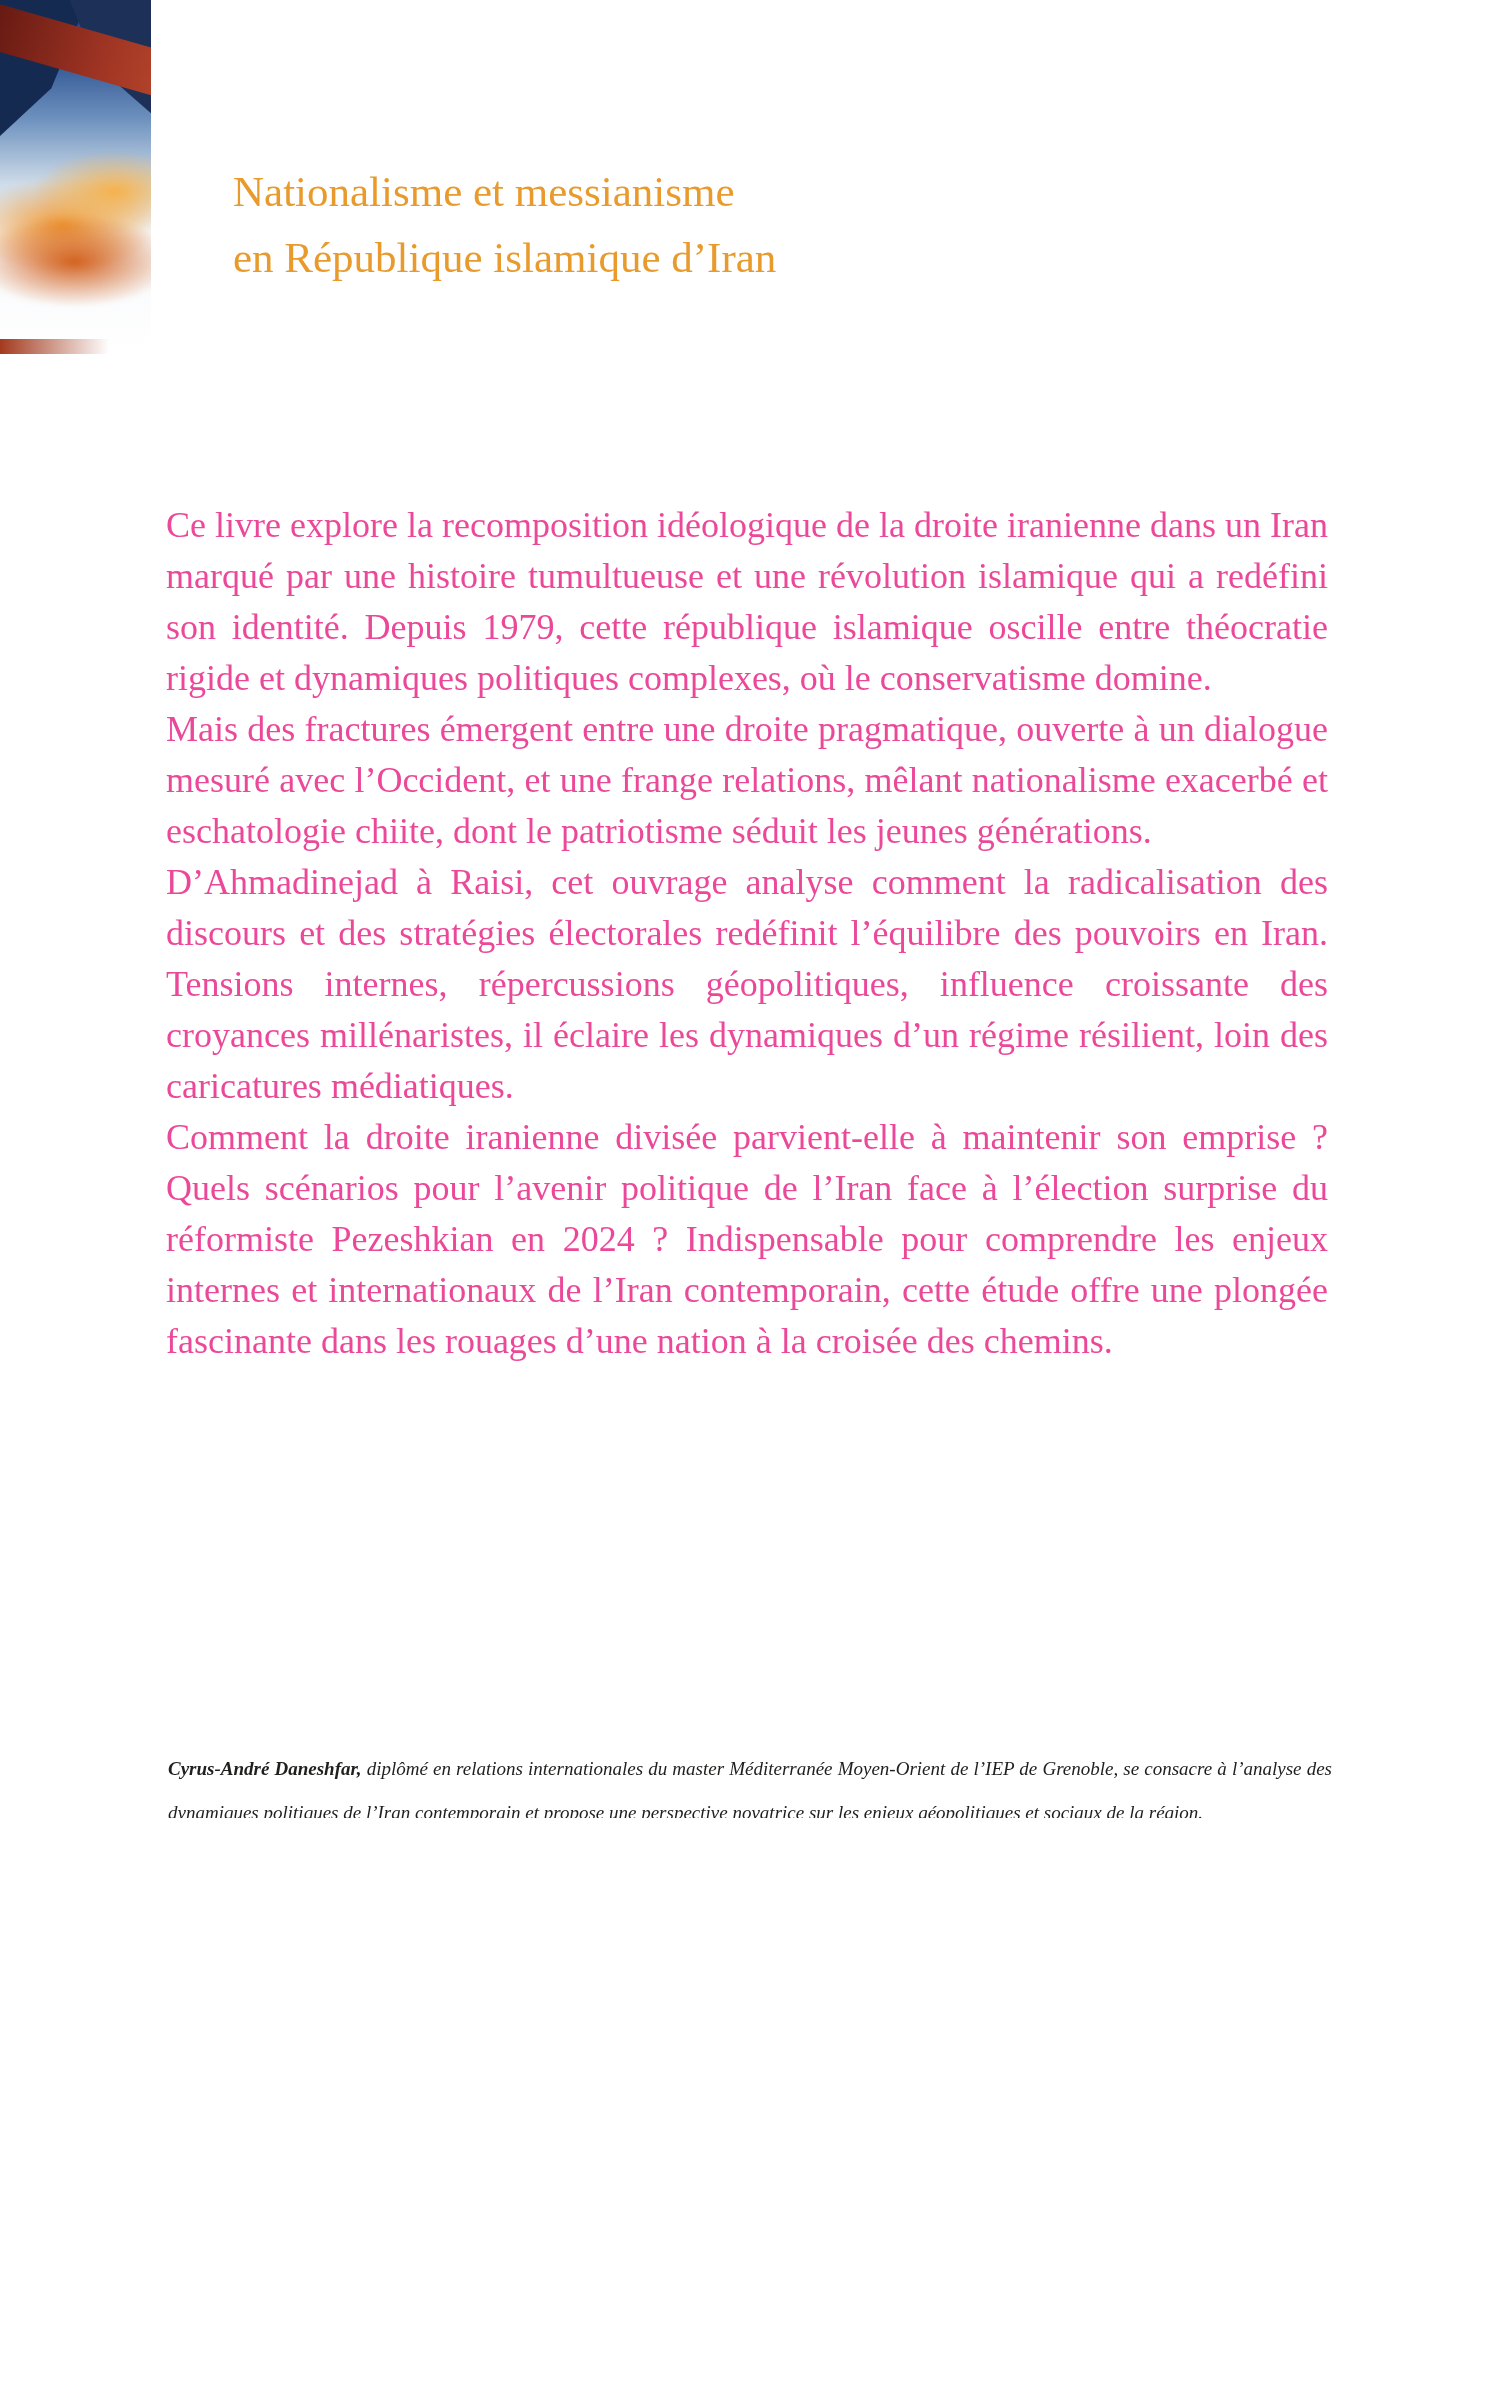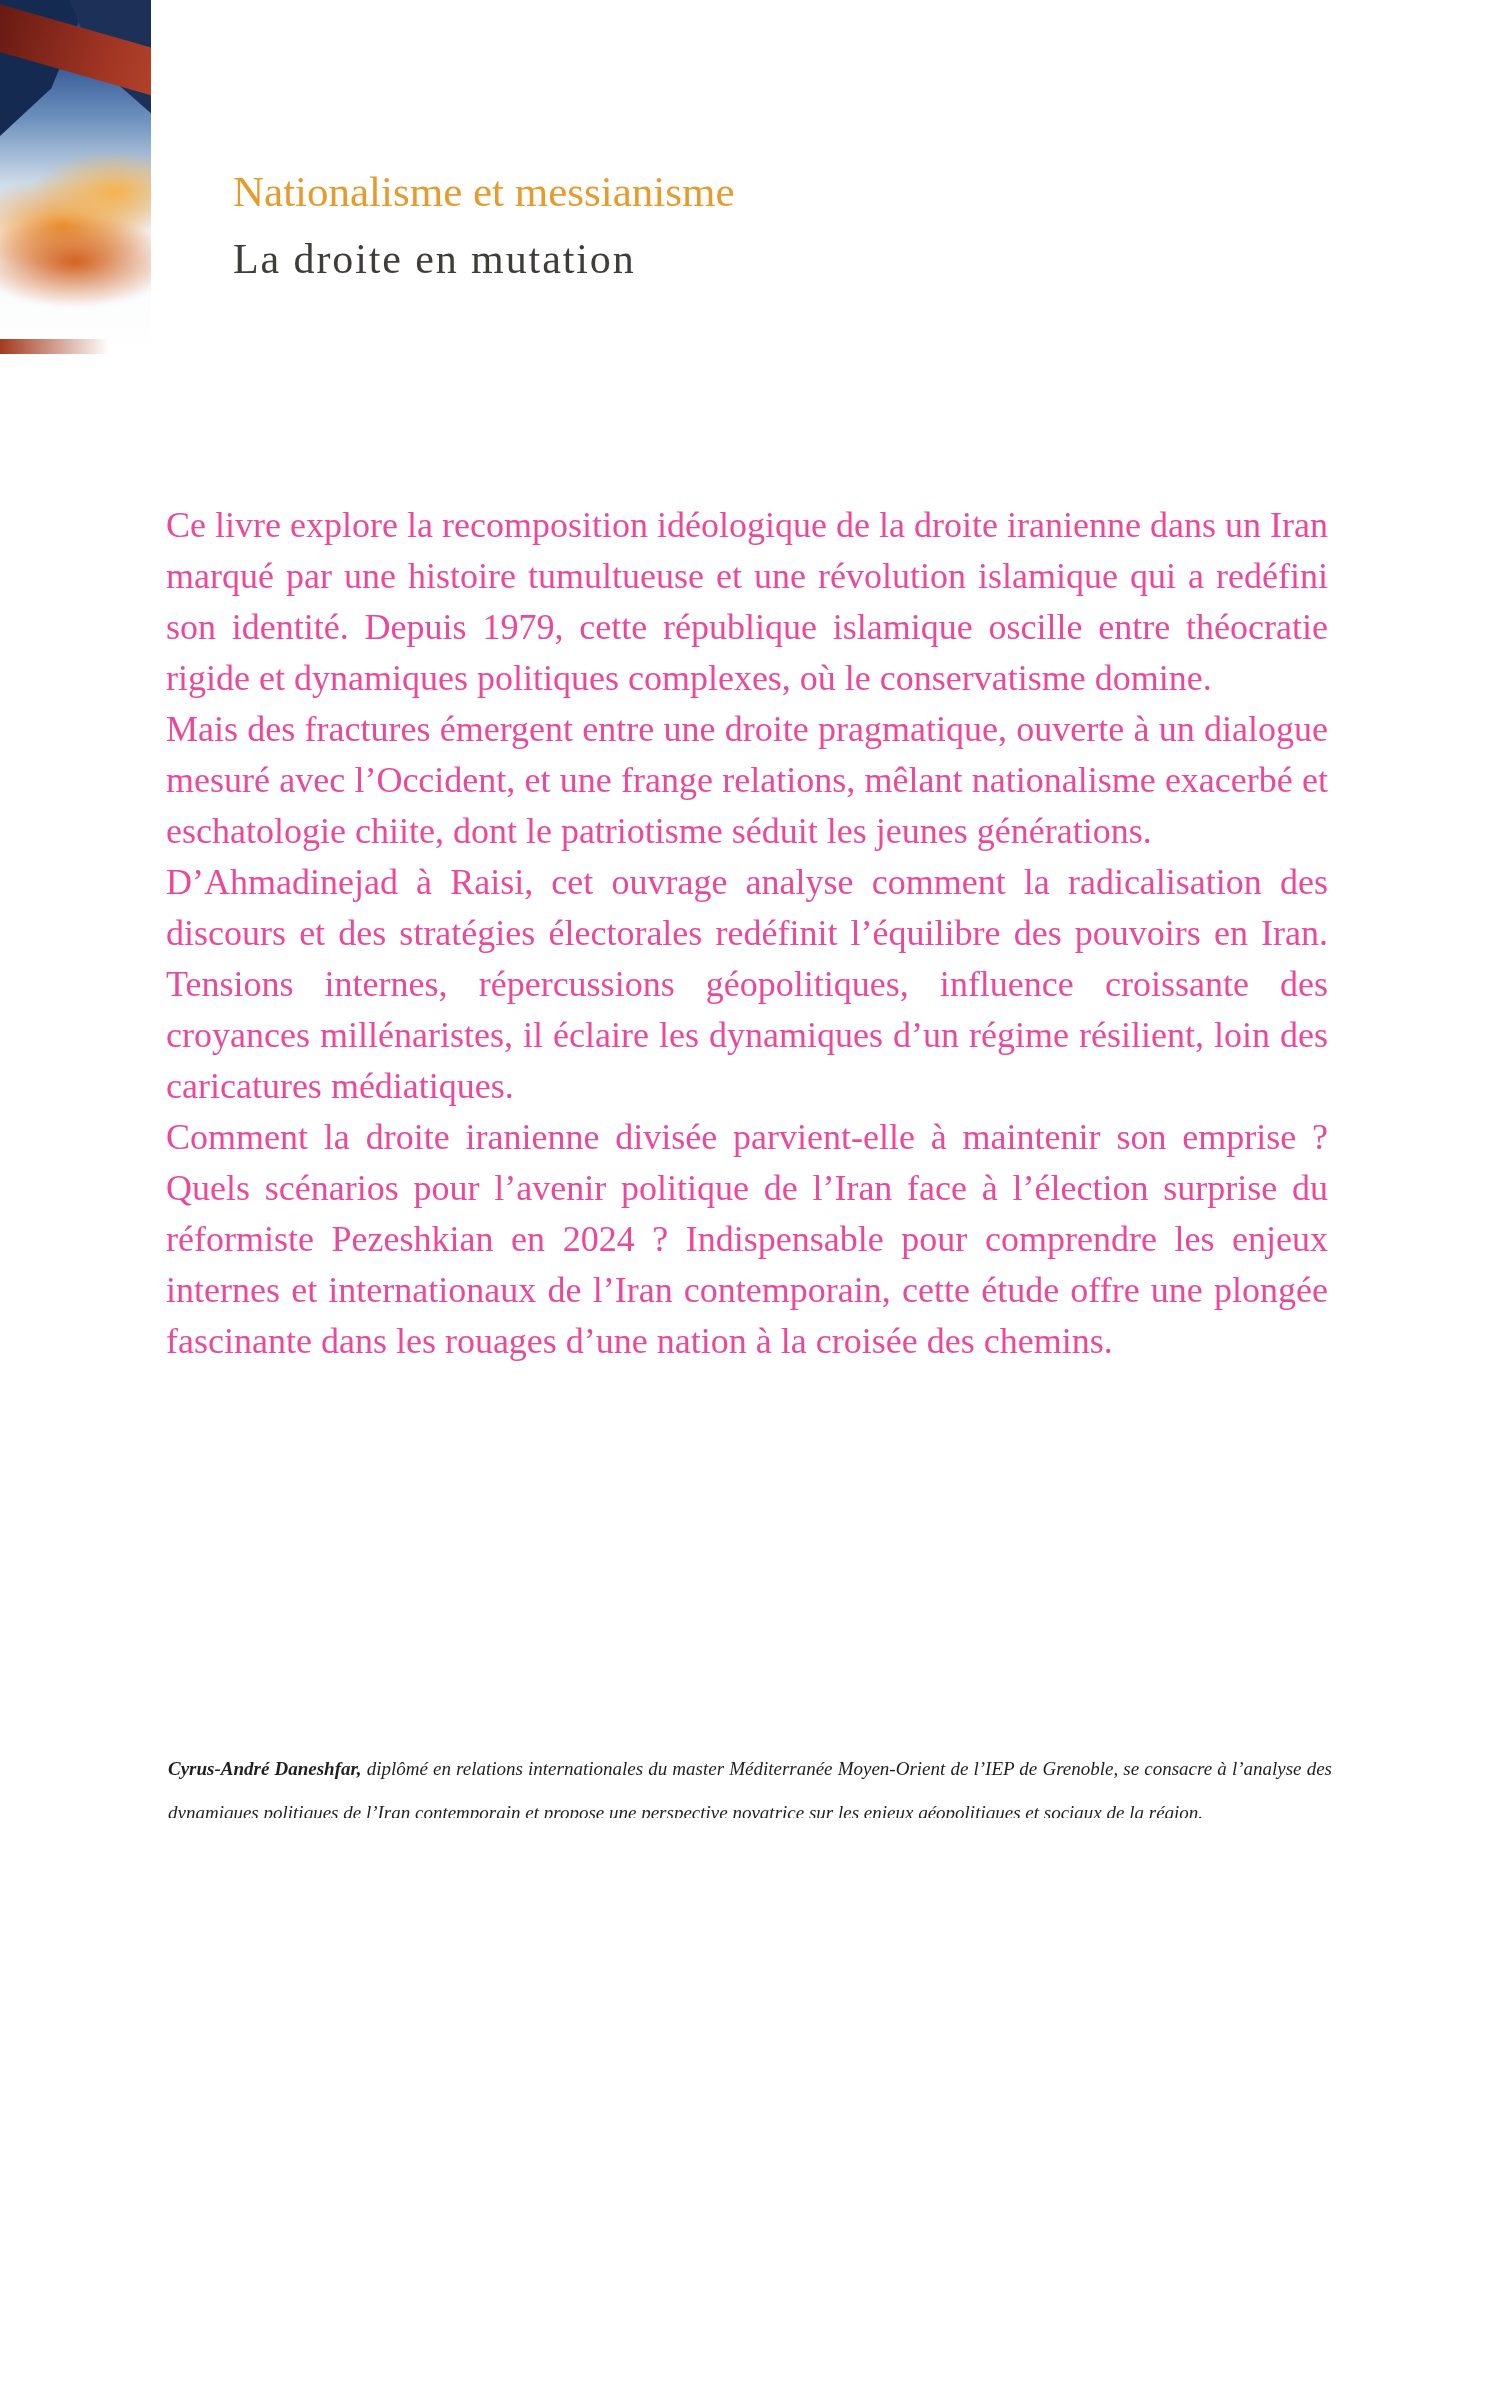--- a/index.html
+++ b/index.html
@@ -92,21 +92,21 @@
     <div class="ca-dark2"></div>
     <div class="ca-red"></div>
     <div class="ca-cloud1"></div>
     <div class="ca-cloud2"></div>
     <div class="ca-cloud3"></div>
     <div class="ca-redbtm"></div>
   </div>
 
   <div class="title-block">
     <div class="title-line">Nationalisme et messianisme</div>
-    <div class="subtitle">La droite en mutation</div>
+    <div class="title-line">en République islamique d’Iran</div>
   </div>
 
   <div class="body-text">
     <p>Ce livre explore la recomposition idéologique de la droite iranienne dans un Iran marqué par une histoire tumultueuse et une révolution islamique qui a redéfini son identité. Depuis 1979, cette république islamique oscille entre théocratie rigide et dynamiques politiques complexes, où le conservatisme domine.</p>
     <p>Mais des fractures émergent entre une droite pragmatique, ouverte à un dialogue mesuré avec l’Occident, et une frange relations, mêlant nationalisme exacerbé et eschatologie chiite, dont le patriotisme séduit les jeunes générations.</p>
     <p>D’Ahmadinejad à Raisi, cet ouvrage analyse comment la radicalisation des discours et des stratégies électorales redéfinit l’équilibre des pouvoirs en Iran. Tensions internes, répercussions géopolitiques, influence croissante des croyances millénaristes, il éclaire les dynamiques d’un régime résilient, loin des caricatures médiatiques.</p>
     <p>Comment la droite iranienne divisée parvient-elle à maintenir son emprise ? Quels scénarios pour l’avenir politique de l’Iran face à l’élection surprise du réformiste Pezeshkian en 2024 ? Indispensable pour comprendre les enjeux internes et internationaux de l’Iran contemporain, cette étude offre une plongée fascinante dans les rouages d’une nation à la croisée des chemins.</p>
   </div>
 
   <div class="bio">

